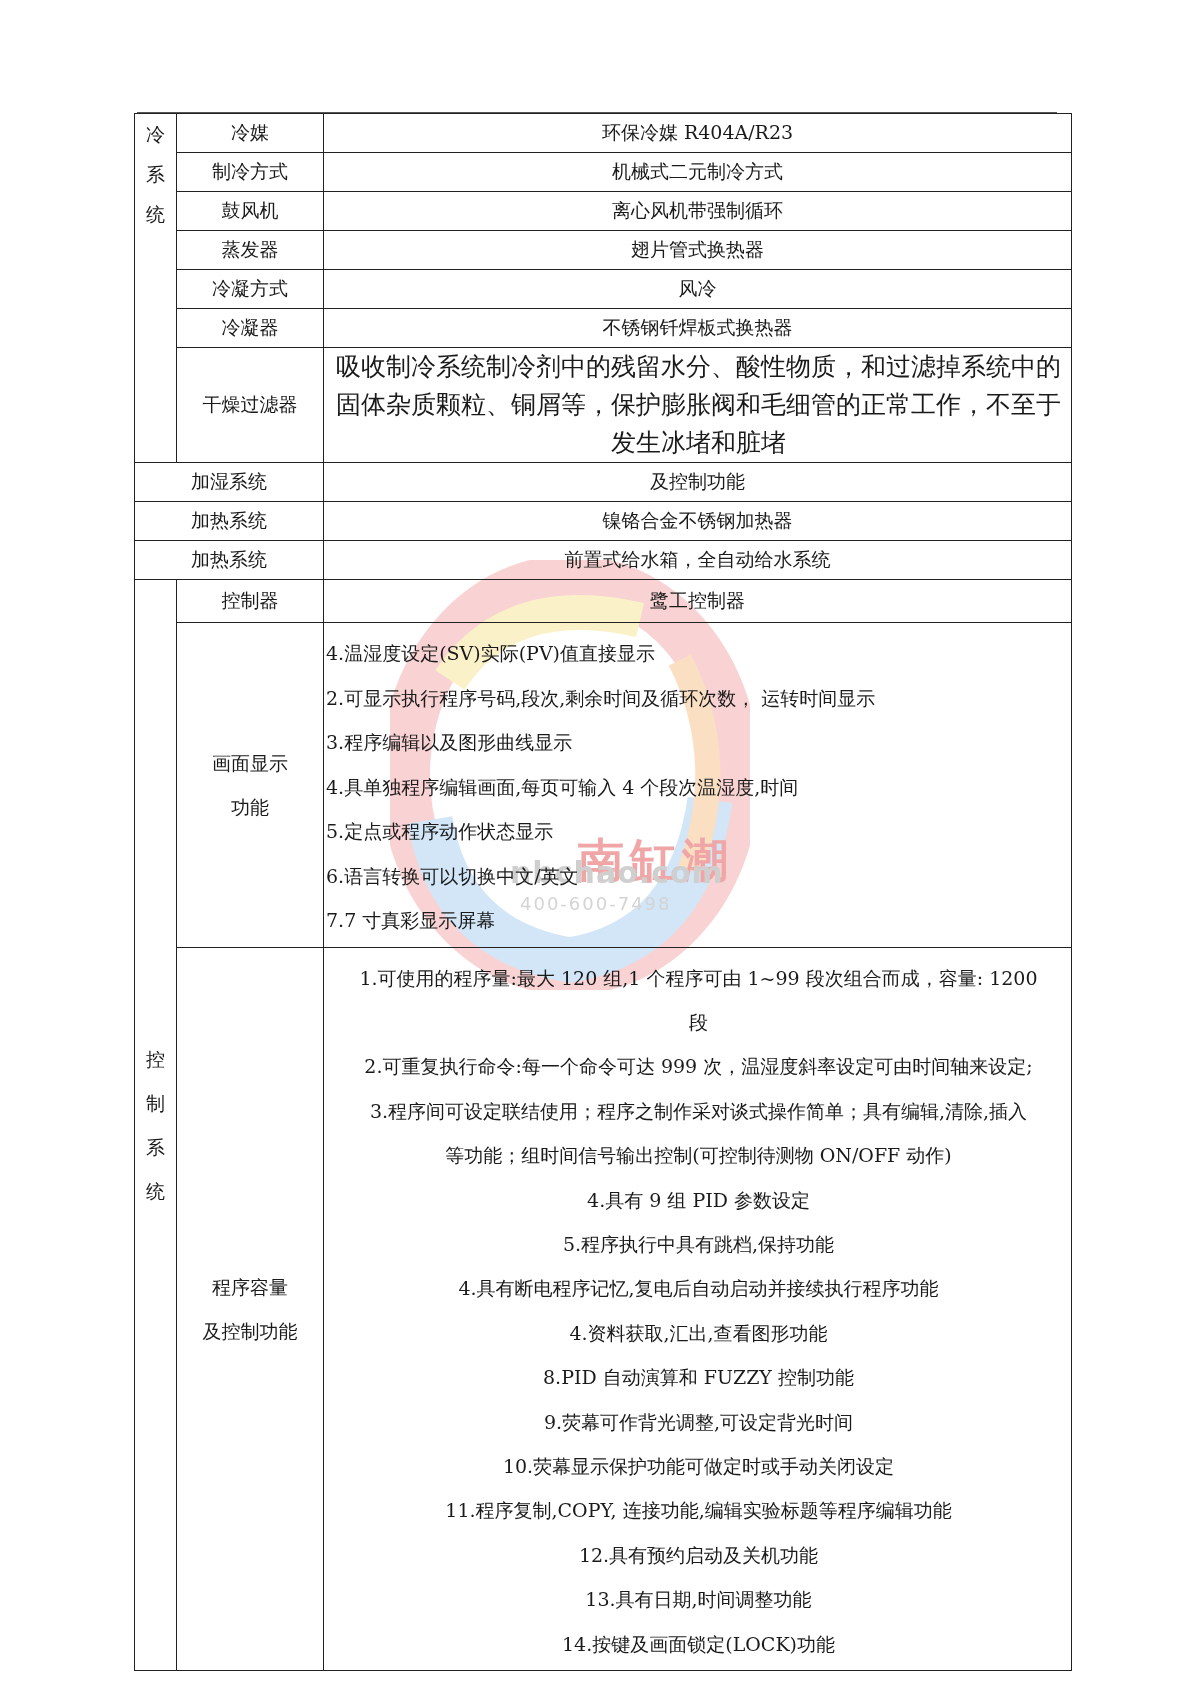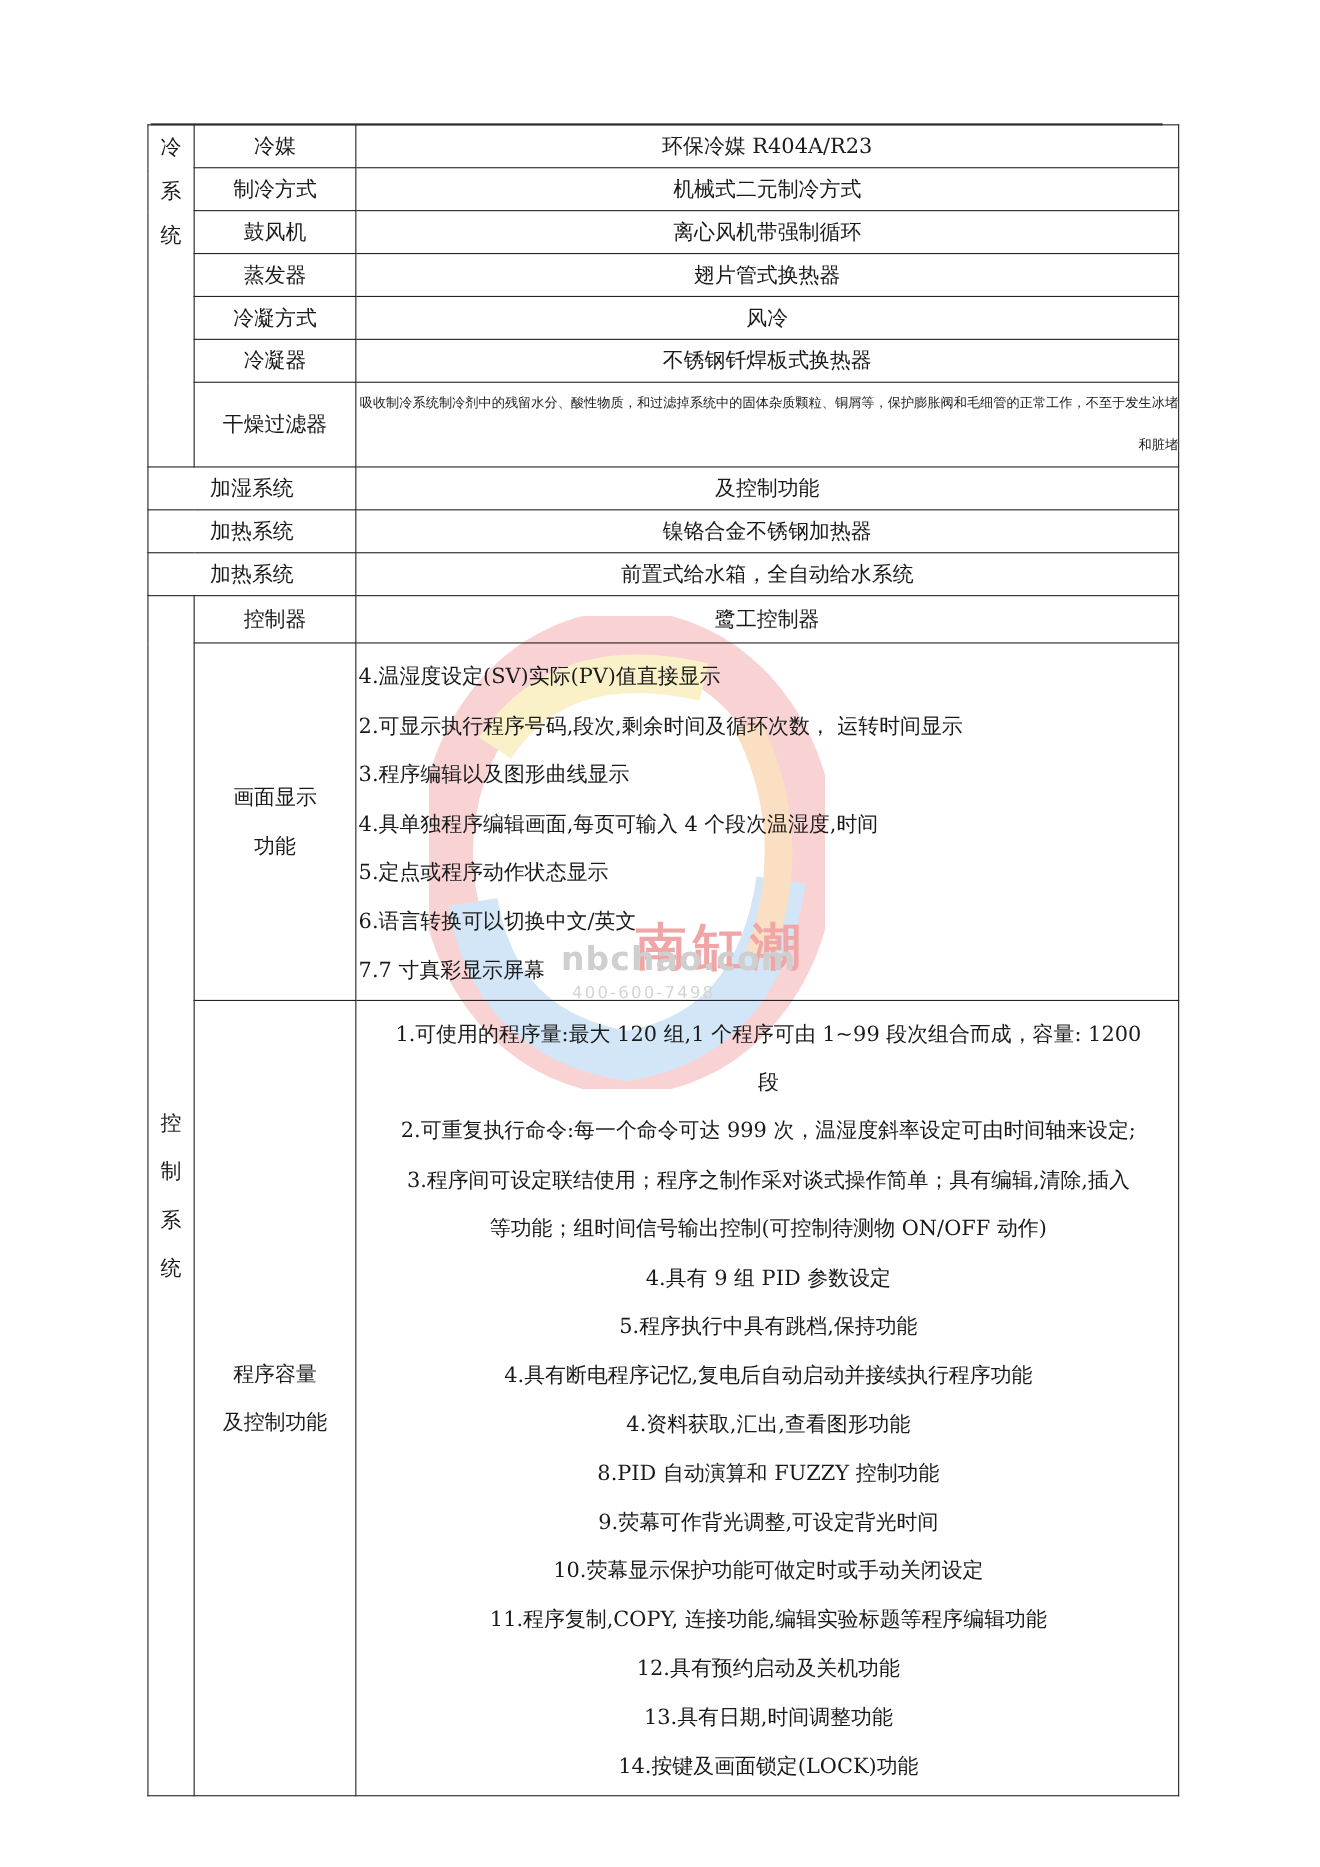--- a/index.html
+++ b/index.html
@@ -11,31 +11,31 @@
   table.spec { position: absolute; left: 134px; top: 113px; width: 937px;
                border-collapse: collapse; table-layout: fixed; font-size: 19px; }
   table.spec td { border: 1.5px solid #222; padding: 0; vertical-align: middle; }
   col.c1 { width: 42px; } col.c2 { width: 147px; } col.c3 { width: 748px; }
 
   .grp { text-align: center; line-height: 40px; }
   .grp span { display: block; }
   .label { text-align: center; }
   .val { text-align: center; }
   .h39 { height: 38px; }
-  .para { text-align: right; padding-left: 2px !important; line-height: 38px; font-size: 12px; font-family: Liberation Mono, monospace; }
+  .para { text-align: center; padding-left: 2px !important; line-height: 38px; font-size: 25px; }
   .list { padding: 8px 0 4px 2px !important; text-align: left; }
   .list div { line-height: 44.5px; white-space: nowrap; }
   .list.prog div { line-height: 44.4px; text-align: center; }
   .multi { line-height: 44px; }
 
   .wm { position: absolute; left: 390px; top: 560px; width: 360px; height: 430px; pointer-events: none; opacity: 0.45; }
   .wm-text { position: absolute; left: 510px; top: 855px; font-family: "DejaVu Sans", sans-serif;
              font-weight: bold; font-size: 30px; color: #cfcfcf; letter-spacing: 1px; }
   .wm-phone { position: absolute; left: 520px; top: 893px; font-family: "DejaVu Sans", sans-serif;
-              font-size: 15px; color: #d4d4d4; letter-spacing: 2px; }
+              font-size: 18px; color: #d4d4d4; letter-spacing: 2px; }
   .wm-cn { position: absolute; left: 578px; top: 830px; font-size: 46px; color: #f0a6a6; font-weight: bold; letter-spacing: 6px; }
 </style>
 </head>
 <body>
 
 <div class="page">
 
   <svg class="wm" viewBox="0 0 360 430">
     <ellipse cx="180" cy="215" rx="165" ry="195" fill="none" stroke="#f2a0a0" stroke-width="50"></ellipse>
     <path d="M40 260 Q 60 380 180 400 Q 300 380 320 240" fill="none" stroke="#9cc8ee" stroke-width="45"></path>

